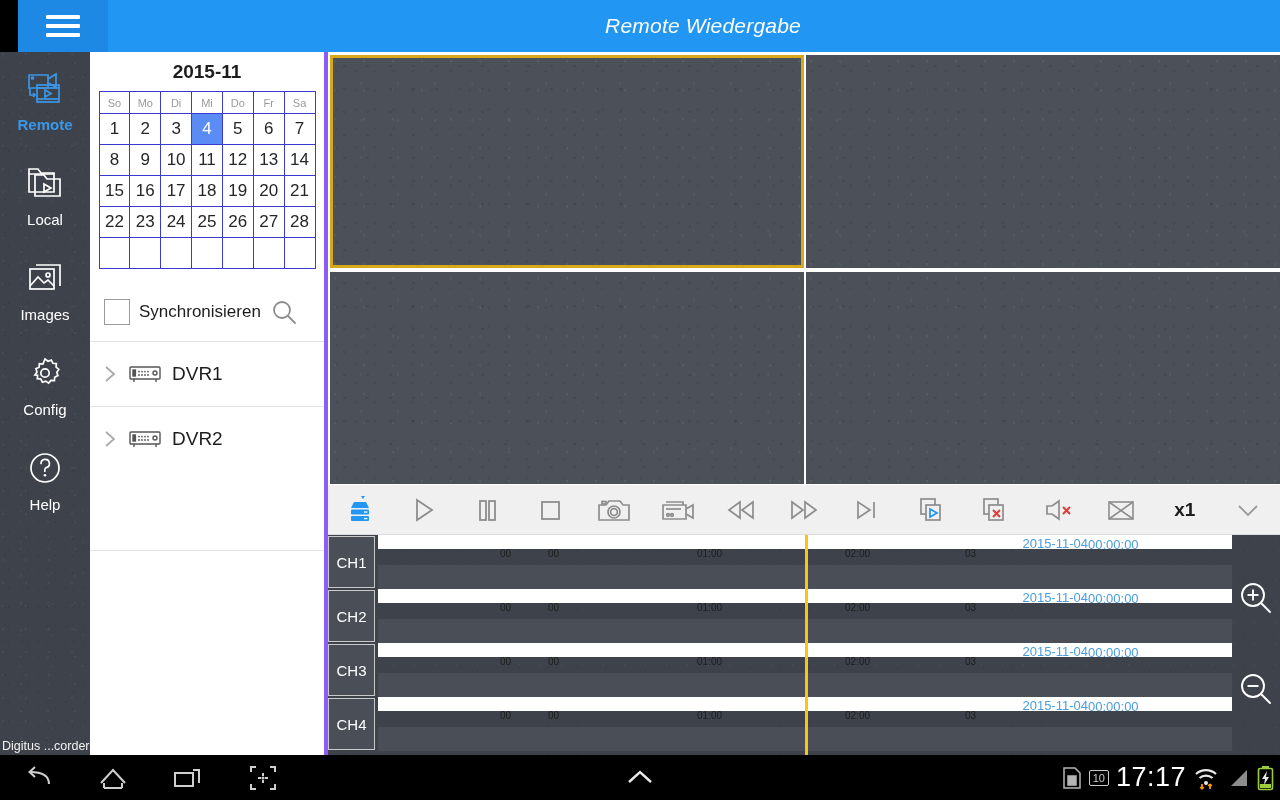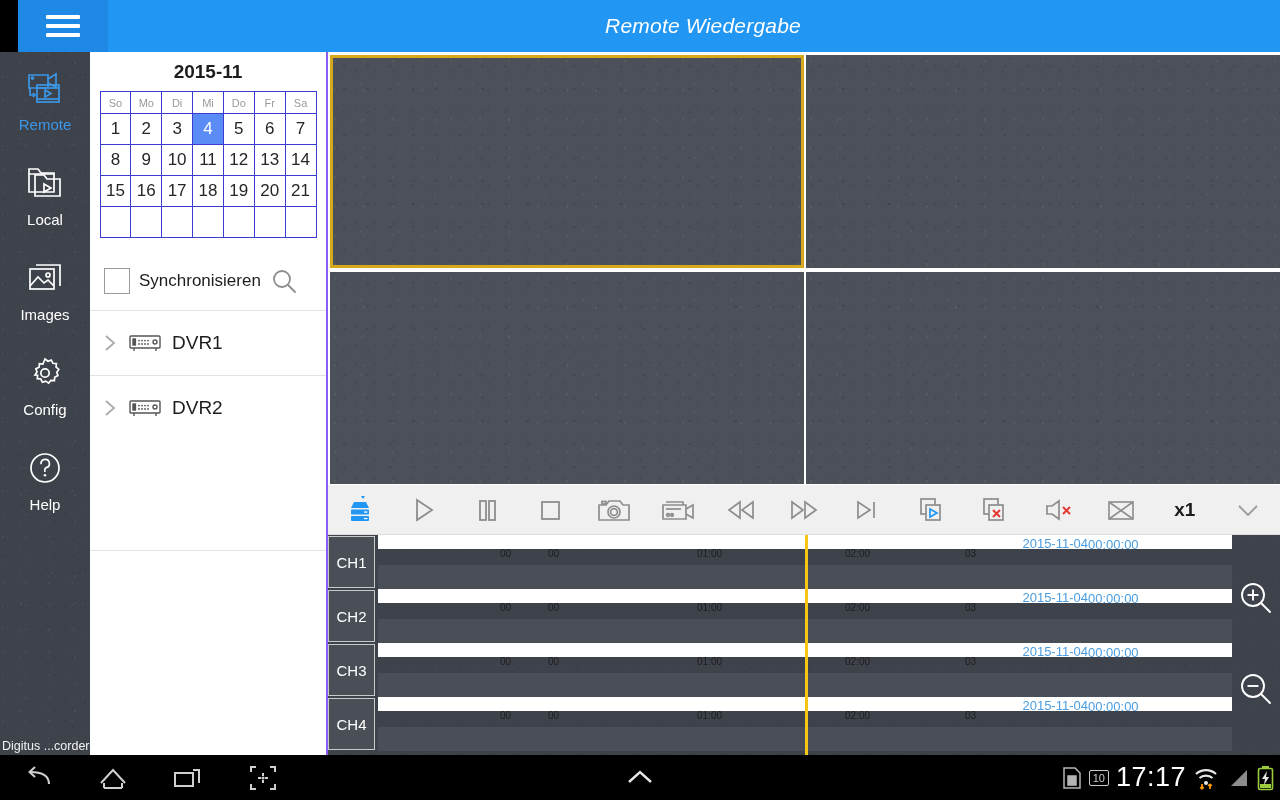--- a/index.html
+++ b/index.html
@@ -39,32 +39,32 @@
       radial-gradient(circle at 29% 64%, rgba(0,0,0,.07) 0 1px, transparent 1px),
       radial-gradient(circle at 67% 82%, rgba(255,255,255,.035) 0 1px, transparent 1px);
     background-size: 23px 23px, 19px 19px, 27px 27px, 17px 17px, 31px 31px;
   }
   .rail-item {
     width: 90px; height: 95px; display: flex; flex-direction: column;
     align-items: center; justify-content: center; gap: 7px; cursor: pointer;
     color: #ffffff;
   }
   .rail-item .lbl { font-size: 15px; }
-  .rail-item.active { color: #3b97e8; }
+  .rail-item.active { color: #3b97e8; font-weight: bold; }
   .rail-icon { width: 42px; height: 42px; display: block; }
   .rail-icon svg { width: 42px; height: 42px; display: block; }
   .applabel {
     position: absolute; left: 0; bottom: 2px; width: 92px;
     color: #f2f2f2; font-size: 12.5px; padding-left: 2px; white-space: nowrap;
   }
 
   
   .panel {
     position: absolute; left: 90px; top: 52px; width: 238px; height: 703px;
-    background: #ffffff; border-right: 2px solid #8b5cf6;
+    background: #ffffff; border-right: 4px solid #8b5cf6;
   }
   .cal-title {
     height: 34px; display: flex; align-items: center; justify-content: center;
     font-size: 19px; font-weight: bold; color: #1d1d1d; padding-top: 6px;
   }
   table.cal { border-collapse: collapse; margin: 5px auto 12px; width: 217px; }
   table.cal td, table.cal th {
     border: 1px solid #3b3bd0; width: 31px; height: 31px;
     text-align: center; font-weight: normal; color: #262626; font-size: 17px;
   }
@@ -313,20 +313,29 @@
             <td>14</td>
           </tr>
           <tr>
             <td>15</td>
             <td>16</td>
             <td>17</td>
             <td>18</td>
             <td>19</td>
             <td>20</td>
             <td>21</td>
+          </tr>
+          <tr>
+            <td>22</td>
+            <td>23</td>
+            <td>24</td>
+            <td>25</td>
+            <td>26</td>
+            <td>27</td>
+            <td>28</td>
           </tr>
           <tr>
             <td class="empty"></td>
             <td class="empty"></td>
             <td class="empty"></td>
             <td class="empty"></td>
             <td class="empty"></td>
             <td class="empty"></td>
             <td class="empty"></td>
           </tr>

